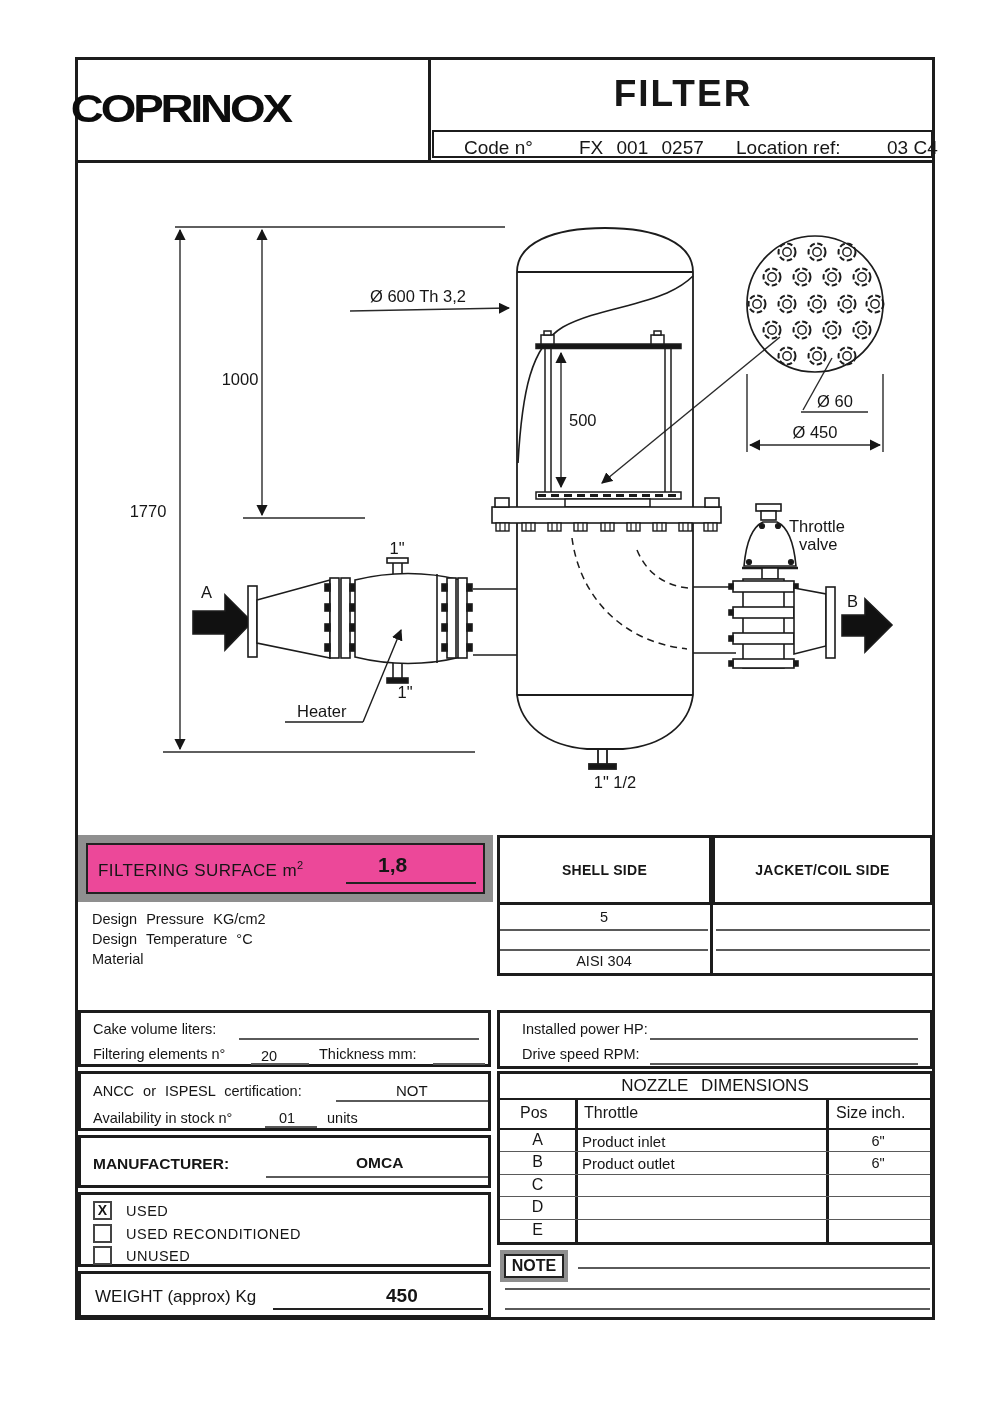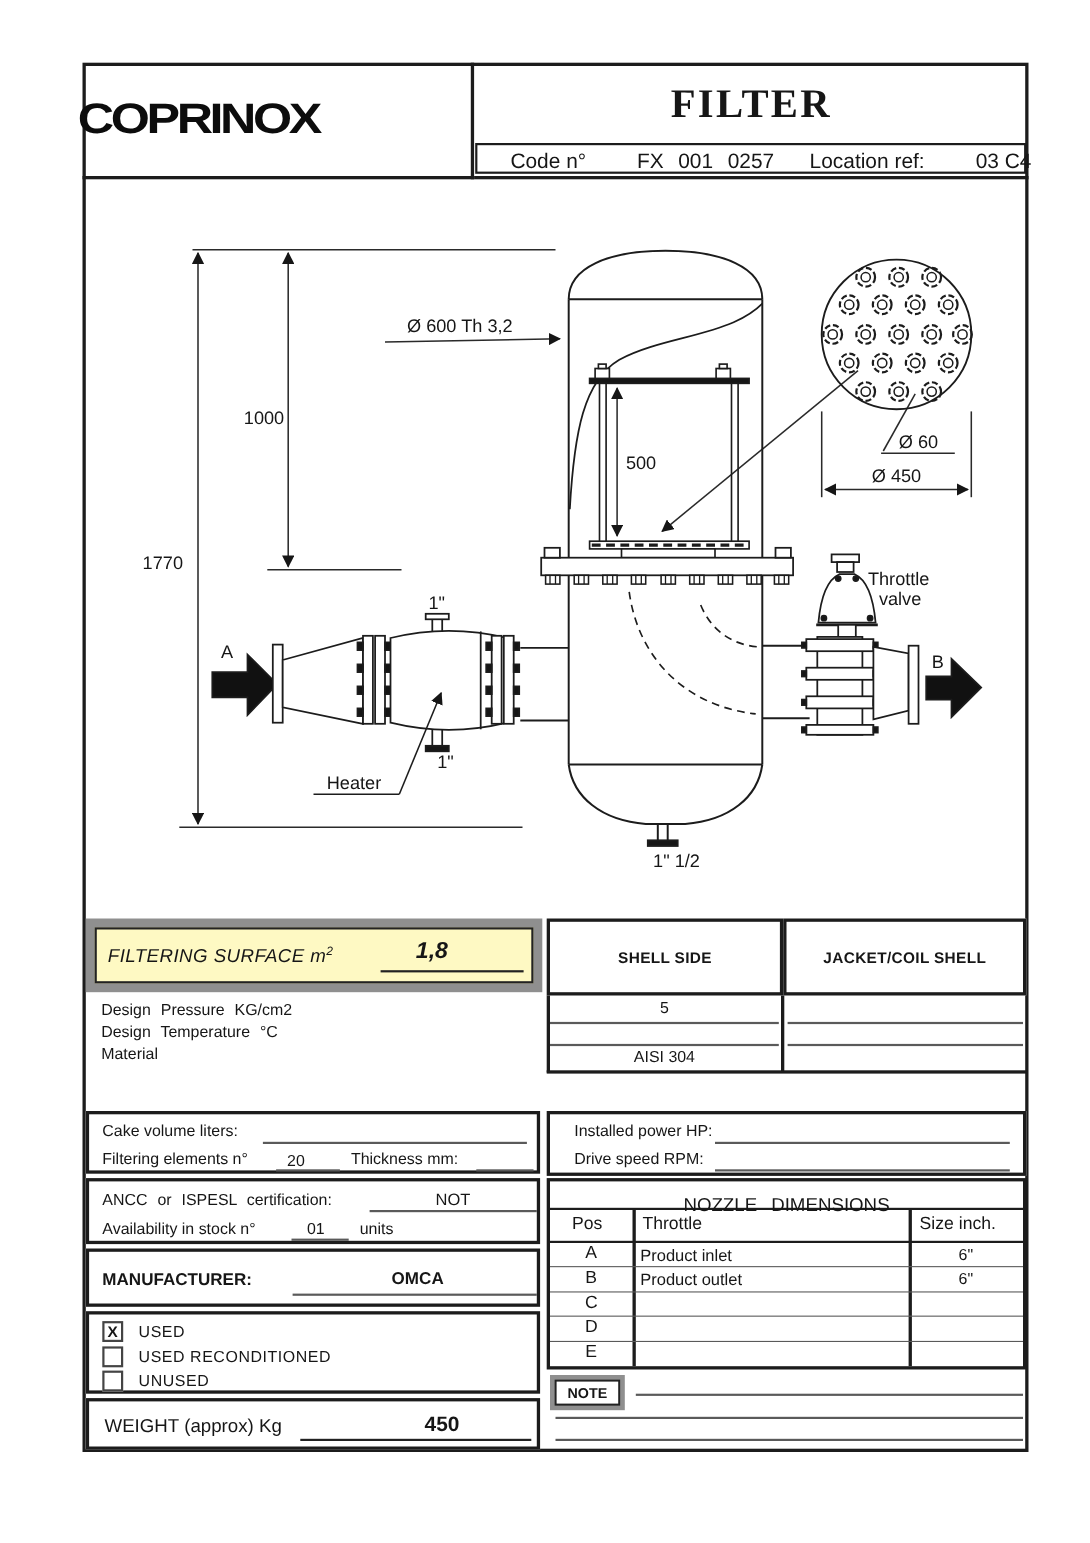--- a/index.html
+++ b/index.html
@@ -9,60 +9,60 @@
   .frame{position:absolute;left:75px;top:57px;width:860px;height:1263px;
          border:3px solid #1c1c1c;box-sizing:border-box;}
   
   .logo-cell{position:absolute;left:75px;top:57px;width:356px;height:106px;
              border-right:3px solid #1c1c1c;border-bottom:3px solid #1c1c1c;box-sizing:border-box;
              display:flex;align-items:center;justify-content:flex-start;}
   .logo{font-size:44px;font-weight:bold;letter-spacing:-3px;transform:scaleY(.88) scaleX(1.04);
         color:#0c0c0c;}
   .title-cell{position:absolute;left:431px;top:57px;width:504px;height:106px;
               border-bottom:3px solid #1c1c1c;box-sizing:border-box;text-align:center;}
-  .doc-title{margin-top:16px;font-size:37px;font-weight:bold;letter-spacing:2px;font-family:Liberation Serif, serif;}
+  .doc-title{margin-top:16px;font-size:37px;font-weight:bold;letter-spacing:2px;}
   .code-bar{position:absolute;left:432px;top:130px;width:501px;height:28px;
             border:2px solid #1c1c1c;box-sizing:border-box;font-size:19px;}
   .code-bar span{position:absolute;top:5px;white-space:nowrap;}
   
   .bx{position:absolute;border:3px solid #1c1c1c;box-sizing:border-box;background:#fff;}
   .hl{position:absolute;height:2px;background:#3c3c3c;}
   .hlt{position:absolute;height:1.5px;background:#5a5a5a;}
   .vl{position:absolute;width:2.5px;background:#1c1c1c;}
   .lab{position:absolute;font-size:14.5px;white-space:nowrap;}
   .ws{word-spacing:5px;}
   .bold{font-weight:bold;}
   
   .fs-frame{position:absolute;left:78px;top:835px;width:415px;height:67px;background:#8f8f8f;
             padding:8px;box-sizing:border-box;}
-  .fs-inner{position:relative;width:100%;height:100%;background:#fef9c3;border:2px solid #222;
-            box-sizing:border-box;font-style:italic;}
+  .fs-inner{position:relative;width:100%;height:100%;background:#ec4899;border:2px solid #222;
+            box-sizing:border-box;}
   .fs-label{position:absolute;left:10px;top:14px;font-size:17px;letter-spacing:.4px;}
   .fs-label sup{font-size:11px;}
   .fs-val{position:absolute;left:290px;top:8px;font-size:21px;font-weight:bold;}
   .fs-ul{position:absolute;left:258px;width:130px;bottom:8px;height:2px;background:#222;}
   
   .spec-head{position:absolute;top:835px;height:70px;border:3px solid #1c1c1c;box-sizing:border-box;
              display:flex;align-items:center;justify-content:center;font-weight:bold;font-size:14px;
              letter-spacing:.3px;background:#fff;}
   .cellv{position:absolute;font-size:14.5px;text-align:center;}
   
   .note-frame{position:absolute;left:500px;top:1250px;width:68px;height:32px;background:#8f8f8f;
               padding:4px;box-sizing:border-box;}
   .note-inner{width:100%;height:100%;background:#fff;border:2px solid #222;box-sizing:border-box;
-              display:flex;align-items:center;justify-content:center;font-size:13px;font-weight:bold;}
+              display:flex;align-items:center;justify-content:center;font-size:16px;font-weight:bold;}
   
   .ck-box{position:absolute;left:12px;width:19px;height:19px;border:2px solid #444;box-sizing:border-box;
           text-align:center;font-size:14px;font-weight:bold;line-height:15px;background:#fff;}
   .ck-label{position:absolute;left:45px;font-size:14.5px;letter-spacing:.5px;}
   
   .nz{position:absolute;left:497px;top:1071px;width:436px;height:174px;border:3px solid #1c1c1c;
       box-sizing:border-box;}
   .nz-title{position:absolute;left:0;top:0;right:0;height:26px;border-bottom:2.5px solid #1c1c1c;
-            text-align:center;font-size:17px;word-spacing:8px;padding-top:12px;box-sizing:border-box;}
+            text-align:center;font-size:17px;word-spacing:8px;padding-top:2px;box-sizing:border-box;}
   .nz-head{position:absolute;left:0;top:26px;right:0;height:30px;border-bottom:2.5px solid #1c1c1c;
            box-sizing:border-box;font-size:16px;}
   .nz-vl{position:absolute;top:26px;bottom:0;width:2.5px;background:#1c1c1c;}
   .nz-row{position:absolute;left:0;right:0;height:22.4px;border-bottom:1.5px solid #5a5a5a;box-sizing:border-box;}
   .nz-pos{position:absolute;left:0;width:75px;text-align:center;font-size:16px;top:1px;}
   .nz-srv{position:absolute;left:82px;font-size:15px;top:3px;}
   .nz-size{position:absolute;left:328px;width:100px;text-align:center;font-size:14.5px;top:3px;}
   svg text{font-family:"Liberation Sans", sans-serif;}
 </style>
 </head>
@@ -292,21 +292,21 @@
 
   <div class="fs-frame">
     <div class="fs-inner">
       <div class="fs-label"><span>FILTERING SURFACE m</span><sup>2</sup></div>
       <div class="fs-val">1,8</div>
       <div class="fs-ul"></div>
     </div>
   </div>
 
   <div class="spec-head" style="left:497px;width:215px">SHELL SIDE</div>
-  <div class="spec-head" style="left:712px;width:221px">JACKET/COIL SHELL</div>
+  <div class="spec-head" style="left:712px;width:221px">JACKET/COIL SIDE</div>
 
   <div class="lab ws" style="left:92px;top:911px">Design Pressure KG/cm2</div>
   <div class="lab ws" style="left:92px;top:931px">Design Temperature °C</div>
   <div class="lab" style="left:92px;top:951px">Material</div>
 
   <div class="vl" style="left:497px;top:905px;height:70px"></div>
   <div class="vl" style="left:710px;top:905px;height:70px"></div>
   <div class="cellv" style="left:500px;top:909px;width:208px">5</div>
   <div class="cellv" style="left:716px;top:909px;width:214px"></div>
   <div class="hlt" style="left:500px;top:929px;width:208px"></div>

